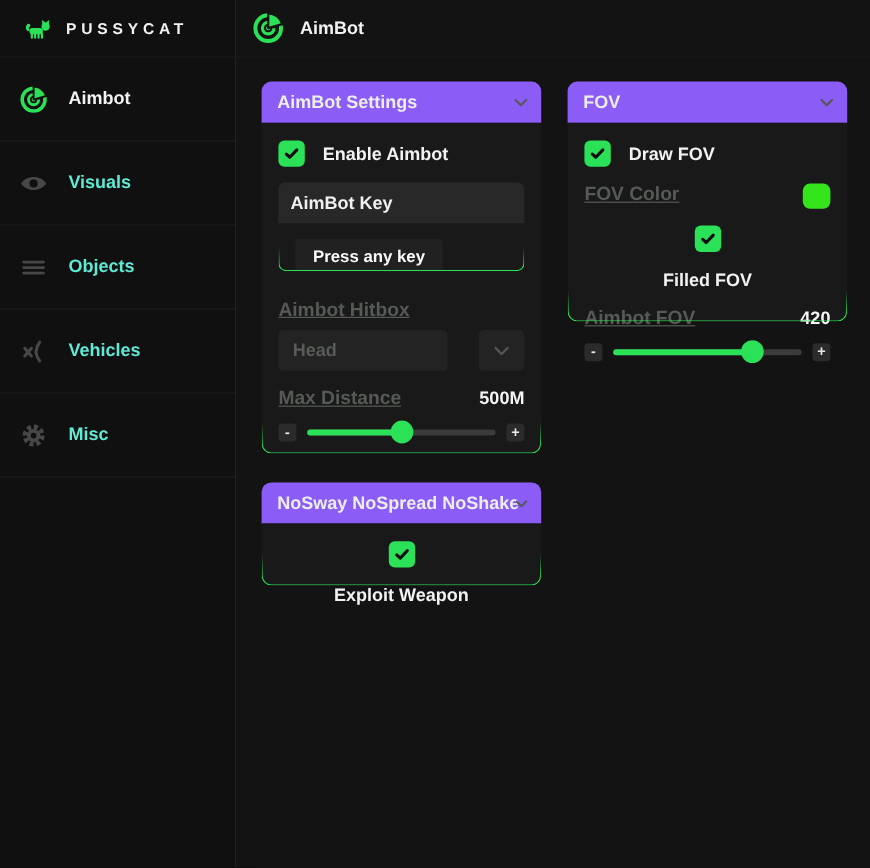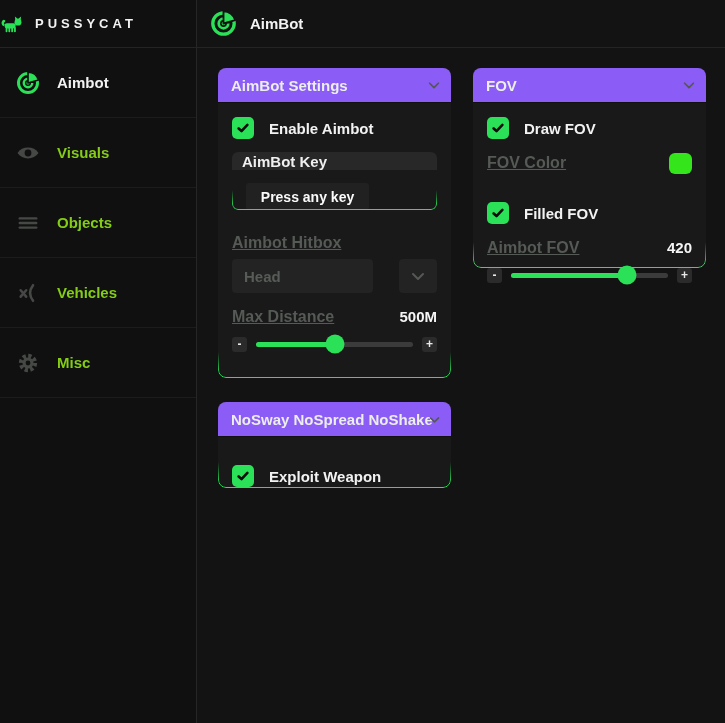--- a/index.html
+++ b/index.html
@@ -7,30 +7,30 @@
   body {
     width:725px; height:723px; position:relative; overflow:hidden;
     font-family:"Liberation Sans", sans-serif;
     -webkit-font-smoothing:antialiased;
   }
 
   
   .topbar { position:absolute; top:0; left:0; width:725px; height:48px; display:flex; border-bottom:1px solid #232423; }
   .topbar-left {
     width:197px; height:100%; background:#101010; border-right:1px solid #262626;
-    display:flex; align-items:center; gap:11px;
+    display:flex; align-items:center; padding-left:20px; gap:11px;
   }
   .brand-name { color:#f2f2f2; font-size:13px; font-weight:700; letter-spacing:4px; }
   .topbar-right { flex:1; background:#131313; display:flex; align-items:center; padding-left:13px; gap:13px; }
   .topbar-title { color:#f2f2f2; font-size:15px; font-weight:700; }
 
   
   .sidebar { position:absolute; top:48px; left:0; width:197px; bottom:0; background:#101010; border-right:1px solid #262626; }
   .side-item { height:70px; display:flex; align-items:center; gap:17px; padding-left:16px; border-bottom:1px solid #1c1c1c; cursor:pointer; }
-  .side-item .lbl { font-size:15px; font-weight:700; color:#84cc16; }
+  .side-item .lbl { font-size:15px; font-weight:700; color:#5eead4; }
   .side-item.active .lbl { color:#f2f2f2; }
   .side-icon { width:24px; height:24px; color:#454845; display:flex; align-items:center; justify-content:center; }
 
   
   .main { position:absolute; left:197px; top:48px; right:0; bottom:0; background:#131313; }
 
   .panel { position:absolute; width:233px; background:#181918; border-radius:8px; }
   .panel::after {
     content:""; position:absolute; inset:0; border-radius:8px;
     border:1px solid #2be158; pointer-events:none;
@@ -58,21 +58,21 @@
   }
   .check-lbl { color:#f2f2f2; font-size:15px; font-weight:700; }
 
   .key-group { position:relative; margin-top:13px; border-radius:6px; }
   .key-group::after {
     content:""; position:absolute; inset:0; border-radius:6px;
     border:1px solid #2be158; pointer-events:none;
     -webkit-mask:linear-gradient(to top,#000 4px,transparent 20px);
     mask:linear-gradient(to top,#000 4px,transparent 20px);
   }
-  .key-head { height:18px; background:#272827; border-radius:6px 6px 0 0; display:flex; align-items:center; padding-left:10px; cursor:pointer; }
+  .key-head { height:34px; background:#272827; border-radius:6px 6px 0 0; display:flex; align-items:center; padding-left:10px; cursor:pointer; }
   .key-title { color:#f0f0f0; font-size:15px; font-weight:700; }
   .key-btn {
     display:block; margin:13px 0 22px 14px; width:123px; height:27px;
     background:#202120; border:none; border-radius:3px;
     color:#fafafa; font-size:14px; font-weight:700; font-family:inherit; cursor:pointer;
   }
 
   .field-label { color:#565a56; font-size:16px; font-weight:700; margin-top:24px;text-decoration:underline; }
   .select-row { display:flex; gap:26px; margin-top:7px; height:34px; }
   .select-box { flex:1; background:#222322; border-radius:4px; display:flex; align-items:center; padding-left:12px; cursor:pointer; }
@@ -89,21 +89,21 @@
   }
   .slider-track { flex:1; height:5px; background:#3a3b3a; border-radius:3px; position:relative; cursor:pointer; }
   .slider-fill { position:absolute; left:0; top:0; bottom:0; background:#2be158; border-radius:3px; }
   .slider-thumb {
     position:absolute; top:50%; transform:translate(-50%,-50%);
     width:19px; height:19px; border-radius:50%; background:#2be158; cursor:grab;
   }
 
   .fov-color-row { display:flex; align-items:center; justify-content:space-between; margin-top:13px; height:22px; }
   .color-swatch { width:23px; height:21px; border-radius:6px; background:#35e51c; cursor:pointer; }
-  .mt12 { margin-top:28px; }
+  .mt12 { margin-top:14px;flex-direction:column; }
 </style>
 </head>
 <body>
 
 <div class="topbar">
   <div class="topbar-left">
     <span class="side-icon" style="color:#2be158">
       <svg width="26" height="22" viewBox="0 0 32 26" fill="currentColor">
         <path d="M4.5,16 Q1,13 2.5,9.5 Q3.6,7 6,7.6 Q7.6,8.1 6.9,9.8 Q6.3,11 5.4,11.4 Q4.6,13 6.5,14 Z"></path>
         <rect x="6" y="12" width="15" height="7" rx="3.2"></rect>

